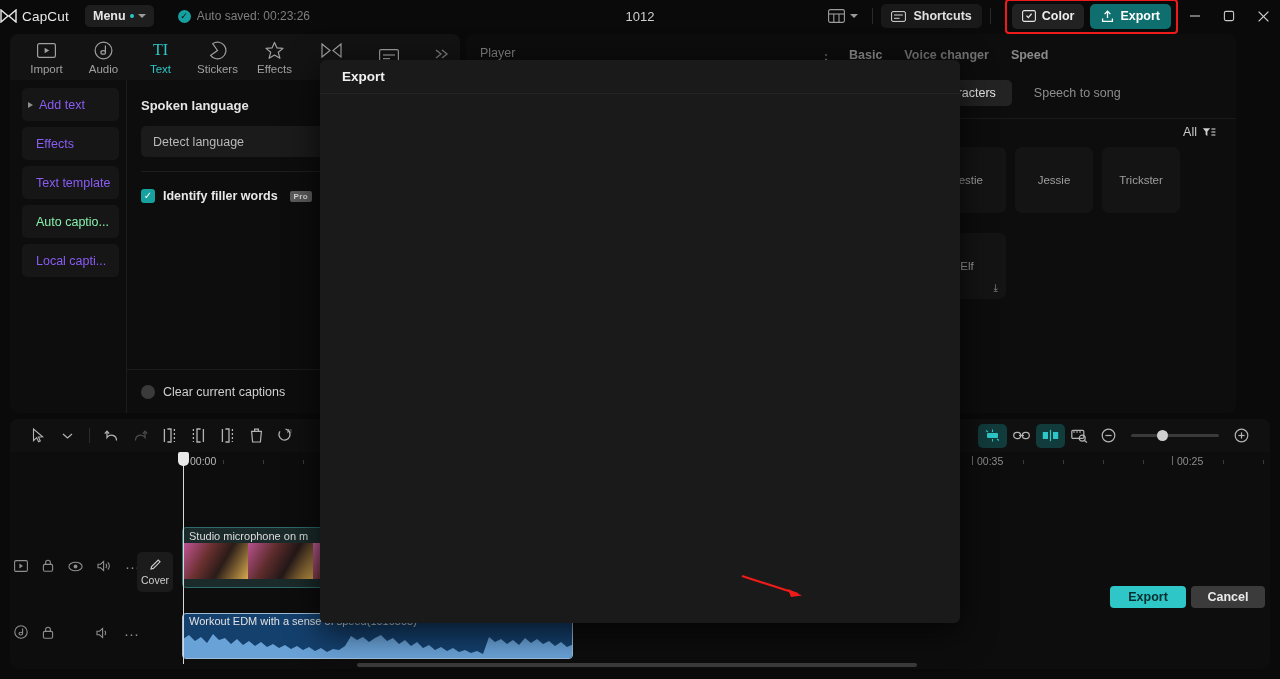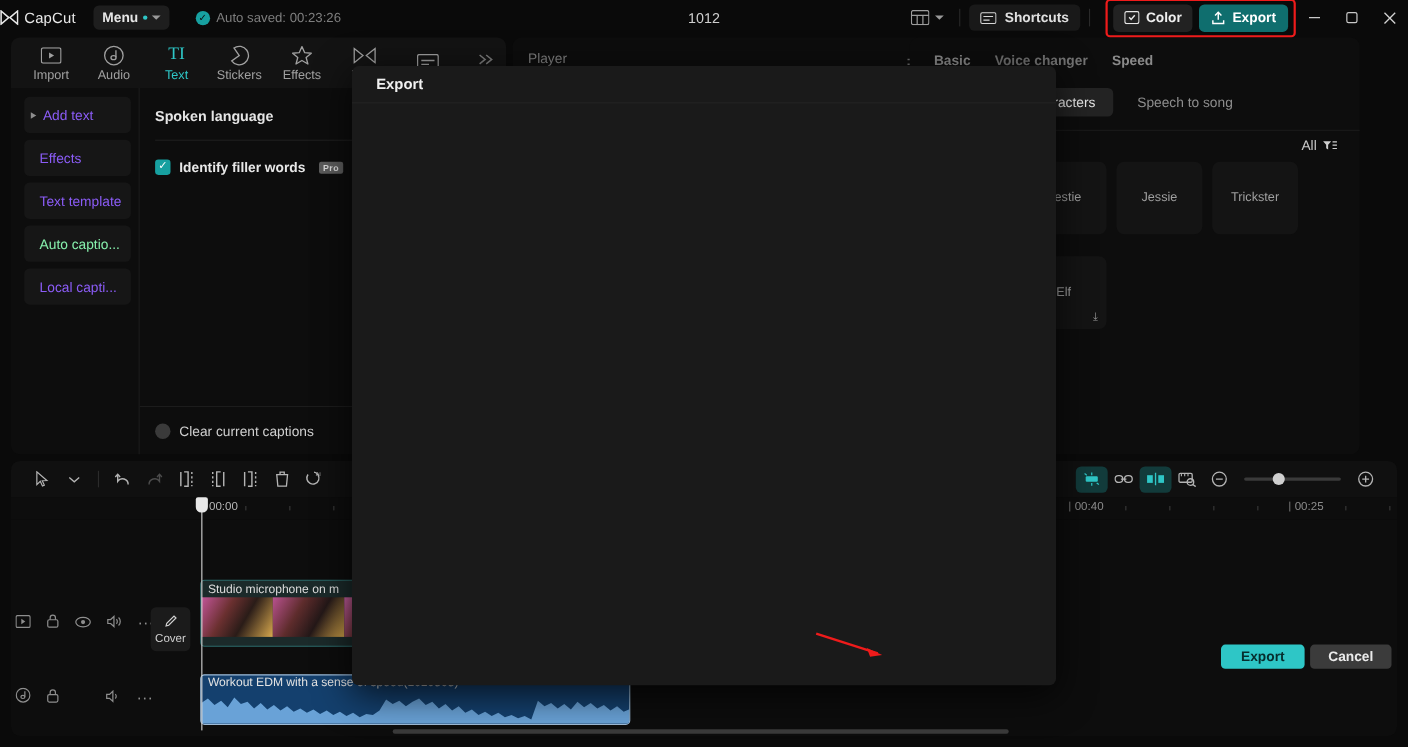--- a/index.html
+++ b/index.html
@@ -484,20 +484,23 @@
       </div>
       <div class="lp-item active">
         <span>Auto captio...</span>
       </div>
       <div class="lp-item">
         <span>Local capti...</span>
       </div>
     </div>
     <div class="lp-body">
       <div class="lp-h">Spoken language</div>
+      <div class="lp-select">
+        <span>Detect language</span>
+      </div>
       <div class="lp-rule"></div>
       <div class="lp-check">
         <span class="cbx">✓</span>
         <span class="lp-check-tx">Identify filler words</span>
         <span class="pro-badge">Pro</span>
       </div>
       <div class="lp-footer">
         <span class="cbx-off"></span>
         <span class="lp-footer-tx">Clear current captions</span>
       </div>
@@ -686,21 +689,21 @@
     <span class="tick" style="left:613px"></span>
       <span class="tick" style="left:653px"></span>
     <span class="tick" style="left:693px"></span>
       <span class="tick" style="left:733px"></span>
     <span class="tick" style="left:773px"></span>
       <span class="tick" style="left:813px"></span>
     <span class="tick" style="left:853px"></span>
       <span class="tick" style="left:893px"></span>
     <span class="tick" style="left:933px"></span>
     <span class="tickmaj" style="left:962px"></span>
-    <span class="ticklbl" style="left:967px">00:40</span>
+    <span class="ticklbl" style="left:967px">00:35</span>
     <span class="tick" style="left:1013px"></span>
       <span class="tick" style="left:1053px"></span>
     <span class="tick" style="left:1093px"></span>
       <span class="tick" style="left:1133px"></span>
     <span class="tickmaj" style="left:1162px"></span>
     <span class="ticklbl" style="left:1167px">00:25</span>
     <span class="tick" style="left:1213px"></span>
       <span class="tick" style="left:1253px"></span>
   </div>
 

